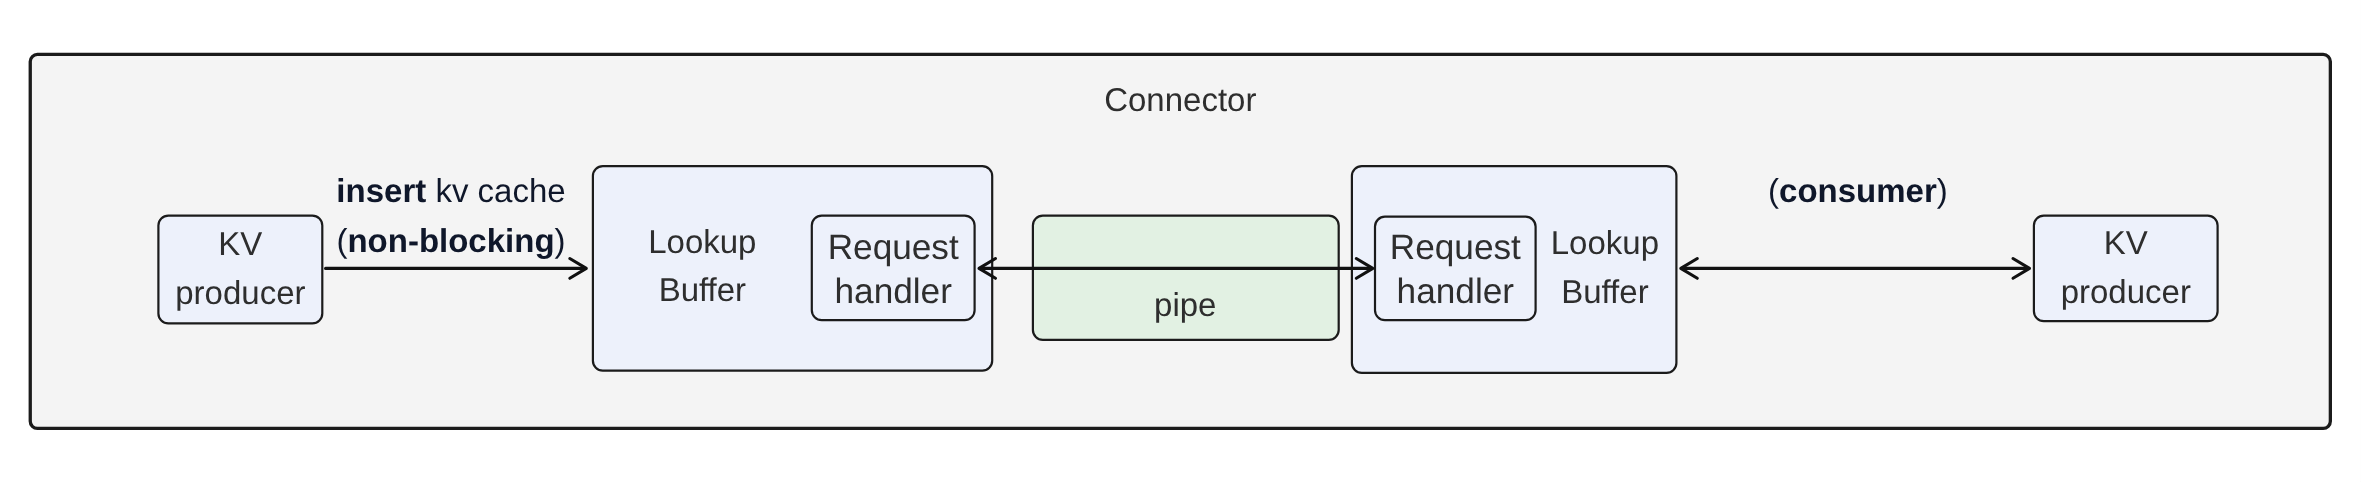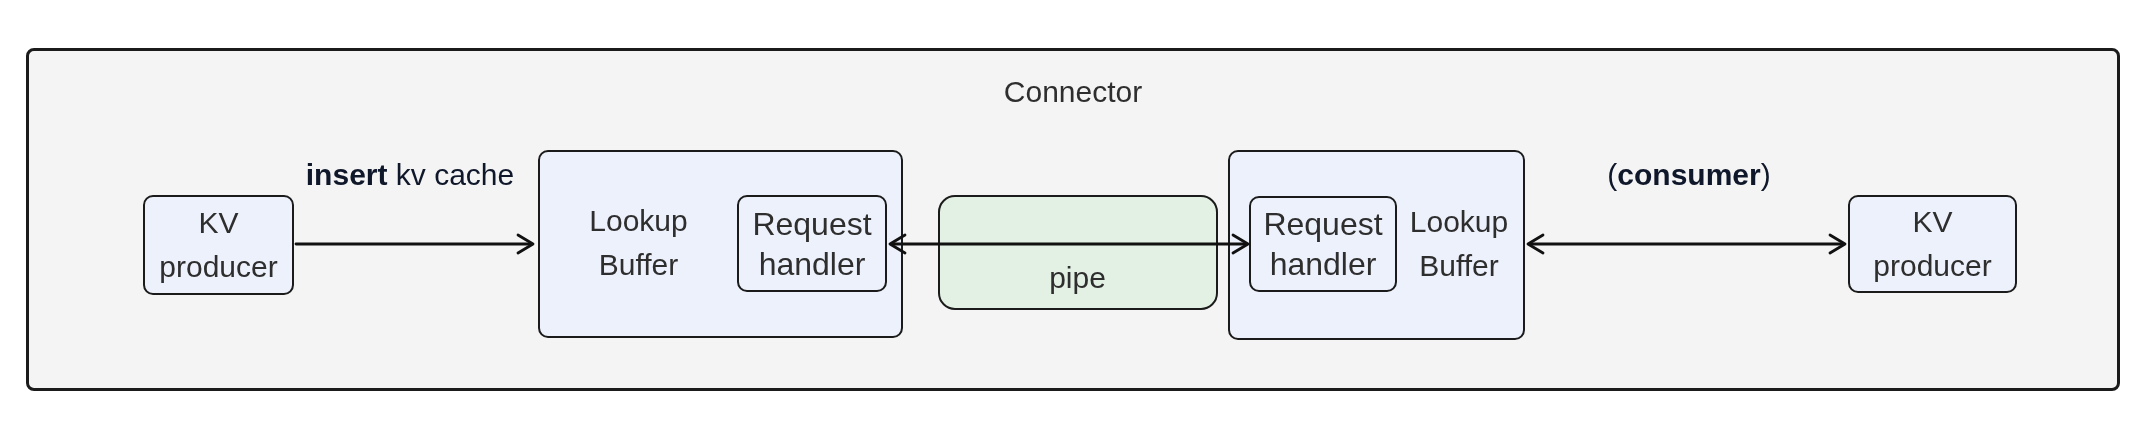--- a/index.html
+++ b/index.html
@@ -87,38 +87,39 @@
 
   <div class="abs node" style="left:143px; top:195px; width:151px; height:100px;">
     <div class="node-label">
       <div>KV</div>
       <div>producer</div>
     </div>
   </div>
 
   <div class="abs edge-label" style="left:270px; top:152px; width:280px;">
     <div><b>insert</b><span> kv cache</span></div>
+    <div><span>(</span><b>non-blocking</b><span>)</span></div>
   </div>
 
   <div class="abs node" style="left:538px; top:150px; width:365px; height:188px; justify-content:flex-start;">
     <div class="abs zone" style="left:0; top:0; width:197px; height:182px;">
       <div class="node-label">
         <div>Lookup</div>
         <div>Buffer</div>
       </div>
     </div>
     <div class="abs node" style="left:197px; top:43px; width:150px; height:97px;">
       <div class="node-label small">
         <div>Request</div>
         <div>handler</div>
       </div>
     </div>
   </div>
 
-  <div class="abs pipe-node" style="left:938px; top:195px; width:280px; height:115px;border-radius:17px;">
+  <div class="abs pipe-node" style="left:938px; top:195px; width:280px; height:115px;">
     <div class="abs zone" style="left:0; top:52px; width:275px; height:58px;">
       <div class="node-label">pipe</div>
     </div>
   </div>
 
   <div class="abs node" style="left:1228px; top:150px; width:297px; height:190px; justify-content:flex-start;">
     <div class="abs node" style="left:19px; top:44px; width:148px; height:96px;">
       <div class="node-label small">
         <div>Request</div>
         <div>handler</div>

